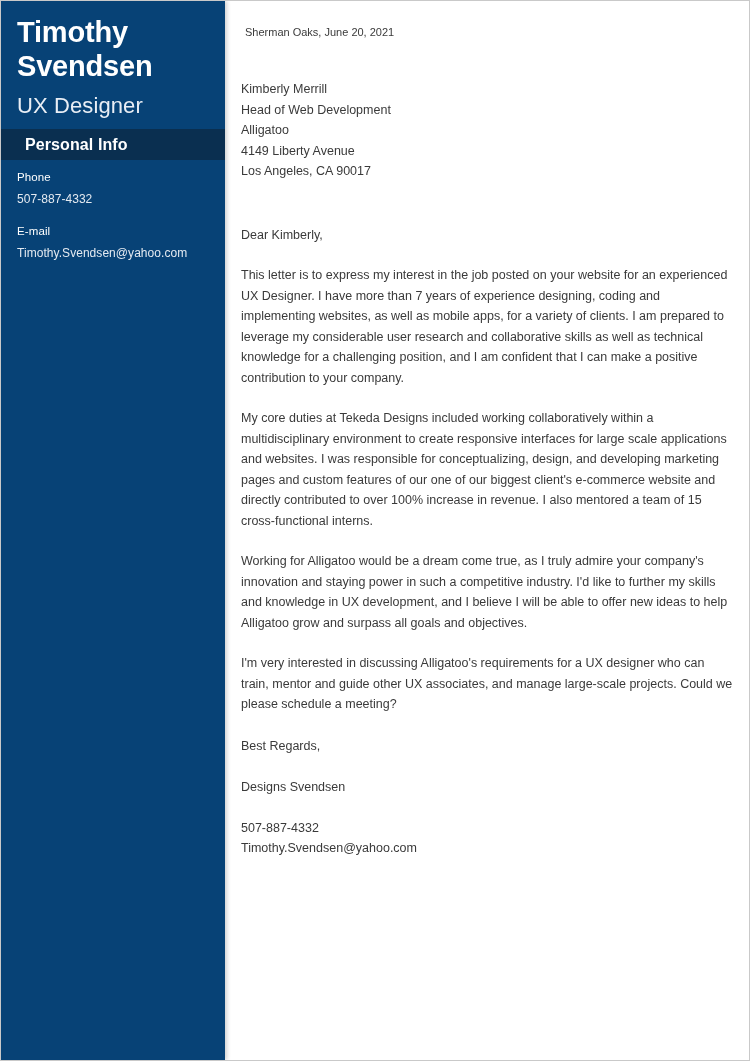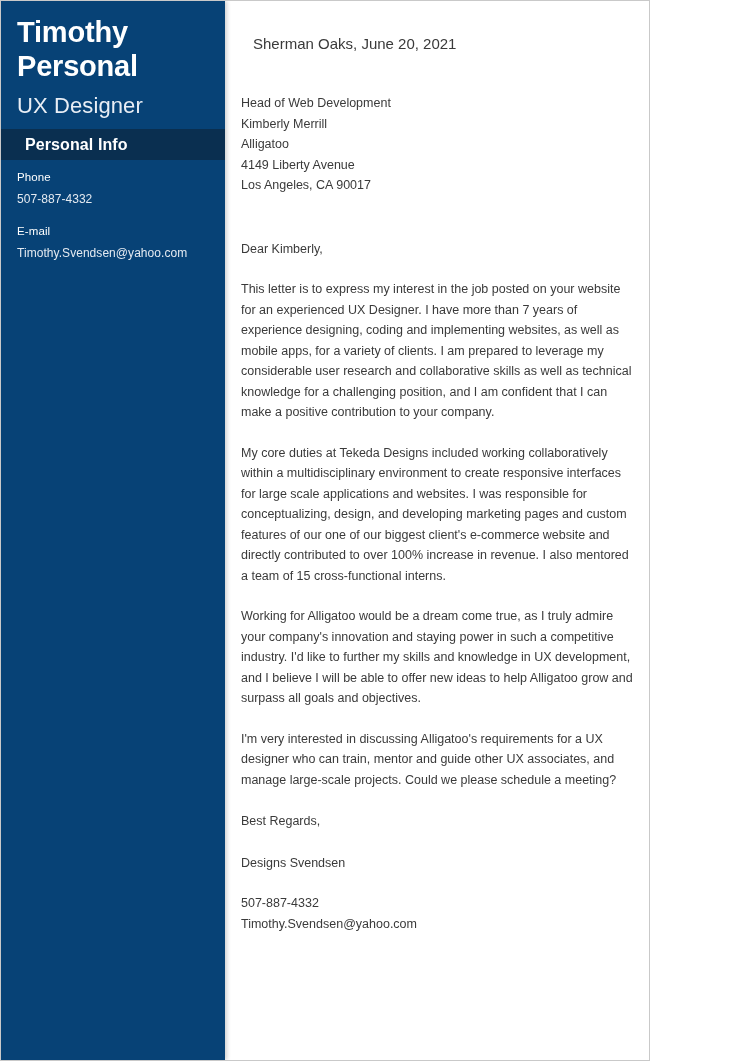--- a/index.html
+++ b/index.html
@@ -7,21 +7,21 @@
     padding: 0;
     background: #ffffff;
   }
   body {
     font-family: "Liberation Sans", sans-serif;
     -webkit-font-smoothing: antialiased;
   }
 
   .page {
     position: relative;
-    width: 650px;
+    width: 750px;
     height: 1061px;
     box-sizing: border-box;
     background: #b91c1c;
     border: 1px solid #c9c9c9;
     overflow: hidden;
   }
 
   
   .sidebar {
     position: absolute;
@@ -118,23 +118,23 @@
     padding: 19px 16px 0 16px;
     box-sizing: border-box;
   }
 
   .letter-inner {
     max-width: 494px;
   }
 
   .date-line {
     color: #3a3a3a;
-    font-size: 15px;
+    font-size: 11px;
     line-height: 1.55;
-    margin: 12px;
+    margin: 4px;
   }
 
   .recipient-block {
     margin-top: 38px;
   }
   .recipient-line {
     color: #3a3a3a;
     font-size: 12.5px;
     line-height: 20.5px;
     margin: 0;
@@ -182,21 +182,21 @@
 </head>
 <body>
 
 <div class="page">
 
   <aside class="sidebar">
 
     <div class="sidebar-header">
       <h1 class="full-name">
         <span class="name-line">Timothy</span>
-        <span class="name-line">Personal</span>
+        <span class="name-line">Svendsen</span>
       </h1>
       <div class="job-title">UX Designer</div>
     </div>
 
     <div class="section-band">
       <div class="section-band-title">Personal Info</div>
     </div>
 
     <div class="contact-list">
 
@@ -212,22 +212,22 @@
 
     </div>
   </aside>
 
   <main class="letter">
     <div class="letter-inner">
 
       <p class="date-line">Sherman Oaks, June 20, 2021</p>
 
       <div class="recipient-block">
+        <p class="recipient-line">Kimberly Merrill</p>
         <p class="recipient-line">Head of Web Development</p>
-        <p class="recipient-line">Kimberly Merrill</p>
         <p class="recipient-line">Alligatoo</p>
         <p class="recipient-line">4149 Liberty Avenue</p>
         <p class="recipient-line">Los Angeles, CA 90017</p>
       </div>
 
       <p class="salutation">Dear Kimberly,</p>
 
       <p class="body-paragraph">This letter is to express my interest in the job posted on your website for an experienced UX Designer. I have more than 7 years of experience designing, coding and implementing websites, as well as mobile apps, for a variety of clients. I am prepared to leverage my considerable user research and collaborative skills as well as technical knowledge for a challenging position, and I am confident that I can make a positive contribution to your company.</p>
       <p class="body-paragraph">My core duties at Tekeda Designs included working collaboratively within a multidisciplinary environment to create responsive interfaces for large scale applications and websites. I was responsible for conceptualizing, design, and developing marketing pages and custom features of our one of our biggest client's e-commerce website and directly contributed to over 100% increase in revenue. I also mentored a team of 15 cross-functional interns.</p>
       <p class="body-paragraph">Working for Alligatoo would be a dream come true, as I truly admire your company's innovation and staying power in such a competitive industry. I'd like to further my skills and knowledge in UX development, and I believe I will be able to offer new ideas to help Alligatoo grow and surpass all goals and objectives.</p>

